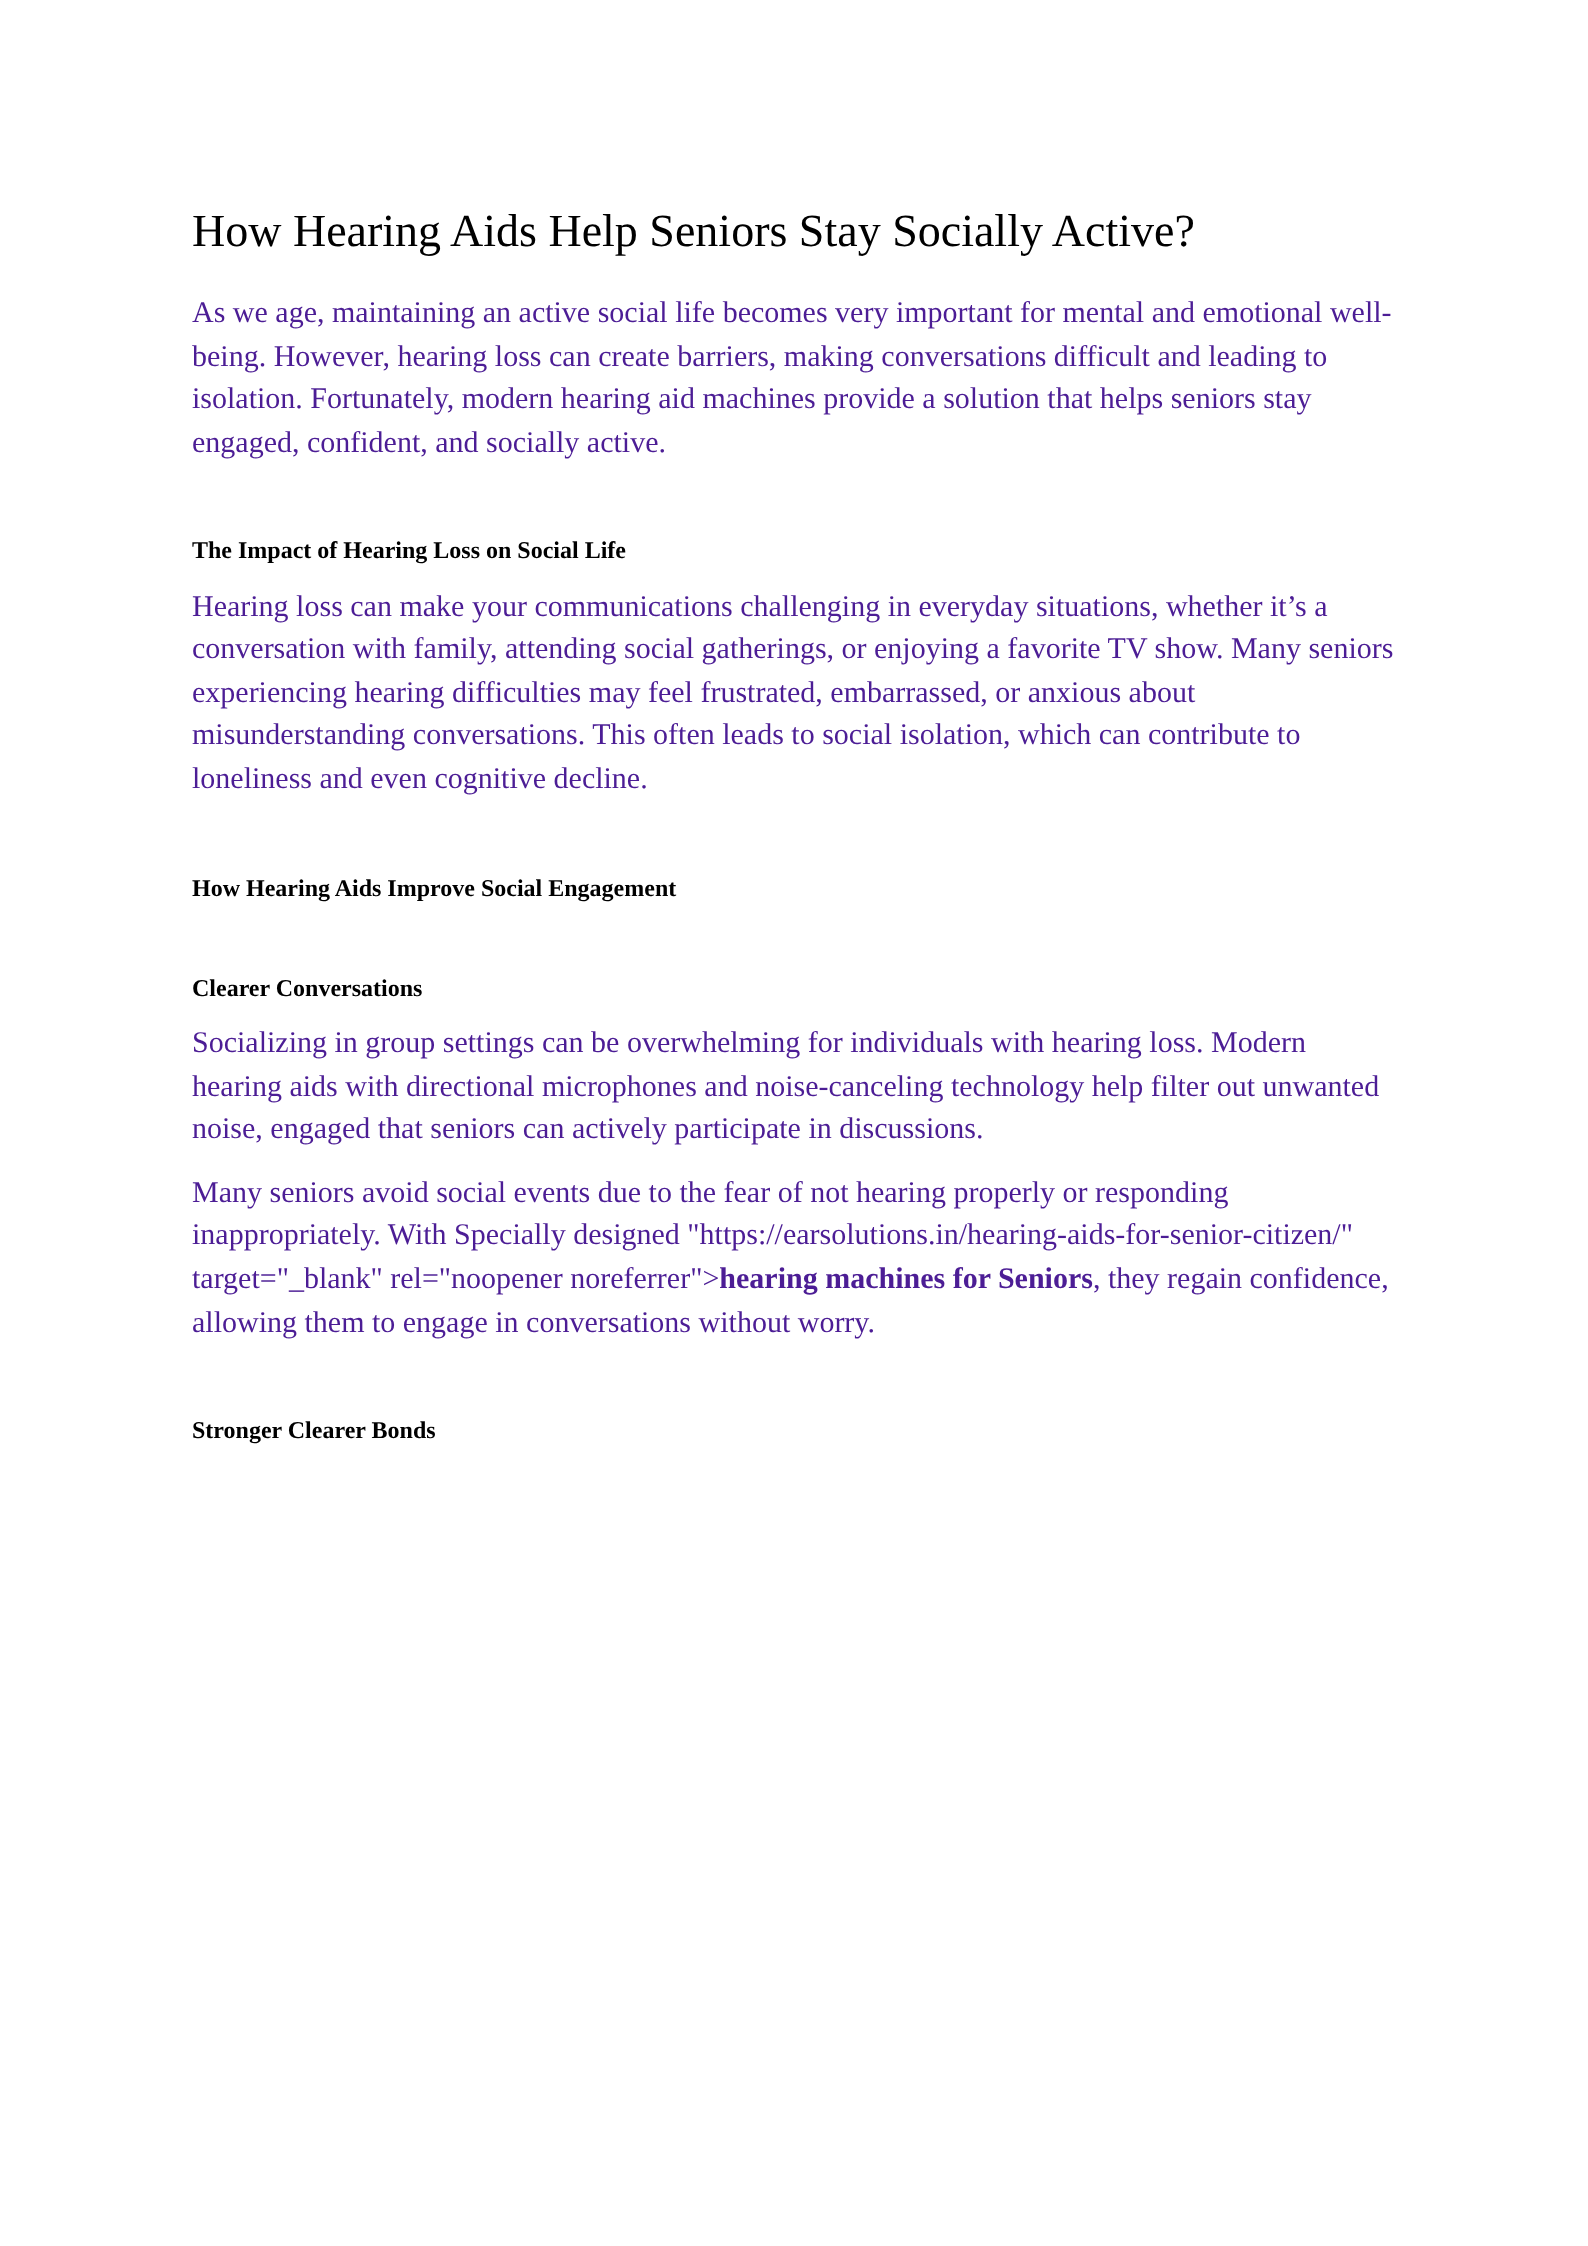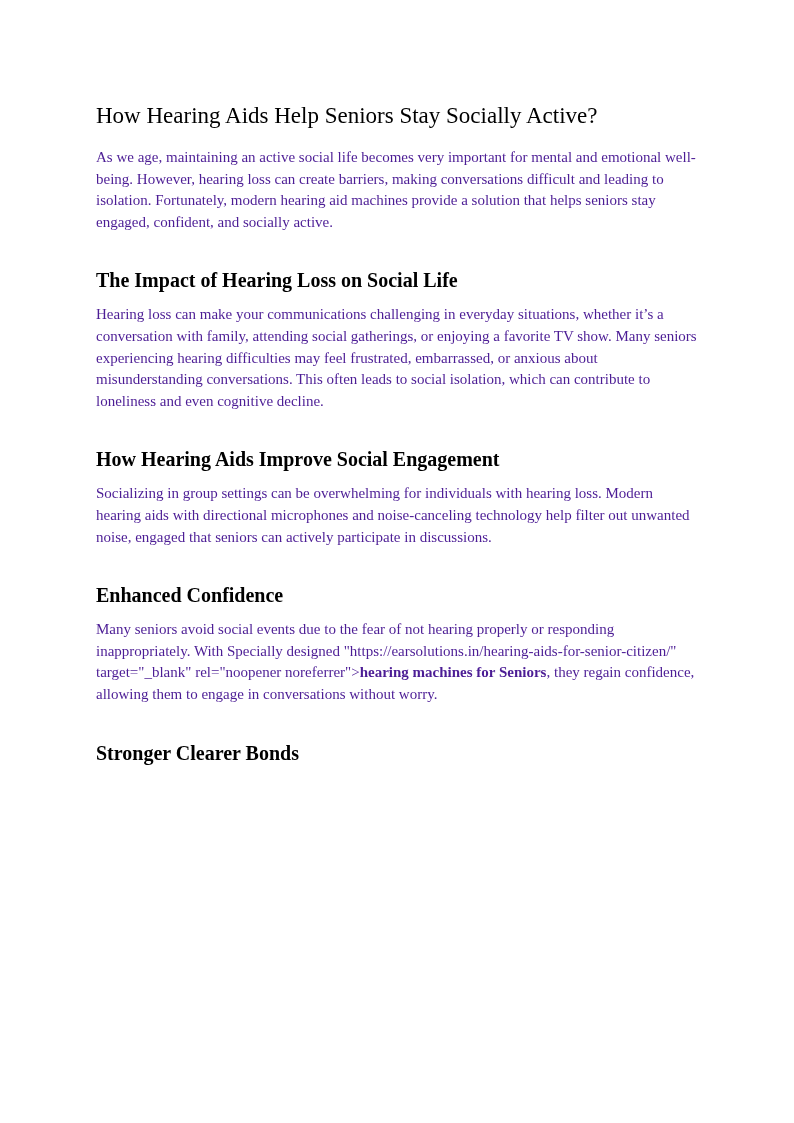--- a/index.html
+++ b/index.html
@@ -26,21 +26,21 @@
       color: #000000;
     }
     .body-par {
       font-size: 15px;
       font-weight: 400;
       line-height: 1.44;
       margin: 0 0 10px 0;
       color: #4c1d95;
     }
     .section-heading {
-      font-size: 20px;
+      font-size: 12px;
       font-weight: 700;
       line-height: 1.35;
       margin: 34px 0 10px 0;
       color: #000000;
     }
     .bold-inline {
       font-weight: 700;
     }
   </style>
 </head>
@@ -51,24 +51,24 @@
   <h1 class="doc-title">How Hearing Aids Help Seniors Stay Socially Active?</h1>
 
   <p class="body-par">As we age, maintaining an active social life becomes very important for mental and emotional well-being. However, hearing loss can create barriers, making conversations difficult and leading to isolation. Fortunately, modern hearing aid machines provide a solution that helps seniors stay engaged, confident, and socially active.</p>
 
   <h2 class="section-heading">The Impact of Hearing Loss on Social Life</h2>
 
   <p class="body-par">Hearing loss can make your communications challenging in everyday situations, whether it’s a conversation with family, attending social gatherings, or enjoying a favorite TV show. Many seniors experiencing hearing difficulties may feel frustrated, embarrassed, or anxious about misunderstanding conversations. This often leads to social isolation, which can contribute to loneliness and even cognitive decline.</p>
 
   <h2 class="section-heading">How Hearing Aids Improve Social Engagement</h2>
 
+  <h2 class="section-heading">Clearer Conversations</h2>
 
 
 
   <p class="body-par">Socializing in group settings can be overwhelming for individuals with hearing loss. Modern hearing aids with directional microphones and noise-canceling technology help filter out unwanted noise, engaged that seniors can actively participate in discussions.</p>
 
-  <h2 class="section-heading">Enhanced Confidence</h2>
 
   <p class="body-par"><span>Many seniors avoid social events due to the fear of not hearing properly or responding inappropriately. With Specially designed "https://earsolutions.in/hearing-aids-for-senior-citizen/" target="_blank" rel="noopener noreferrer"&gt;</span><span class="bold-inline">hearing machines for Seniors</span><span>, they regain confidence, allowing them to engage in conversations without worry.</span></p>
 
   <h2 class="section-heading">Stronger Clearer Bonds</h2>
 
 </div>
 
 </body></html>

